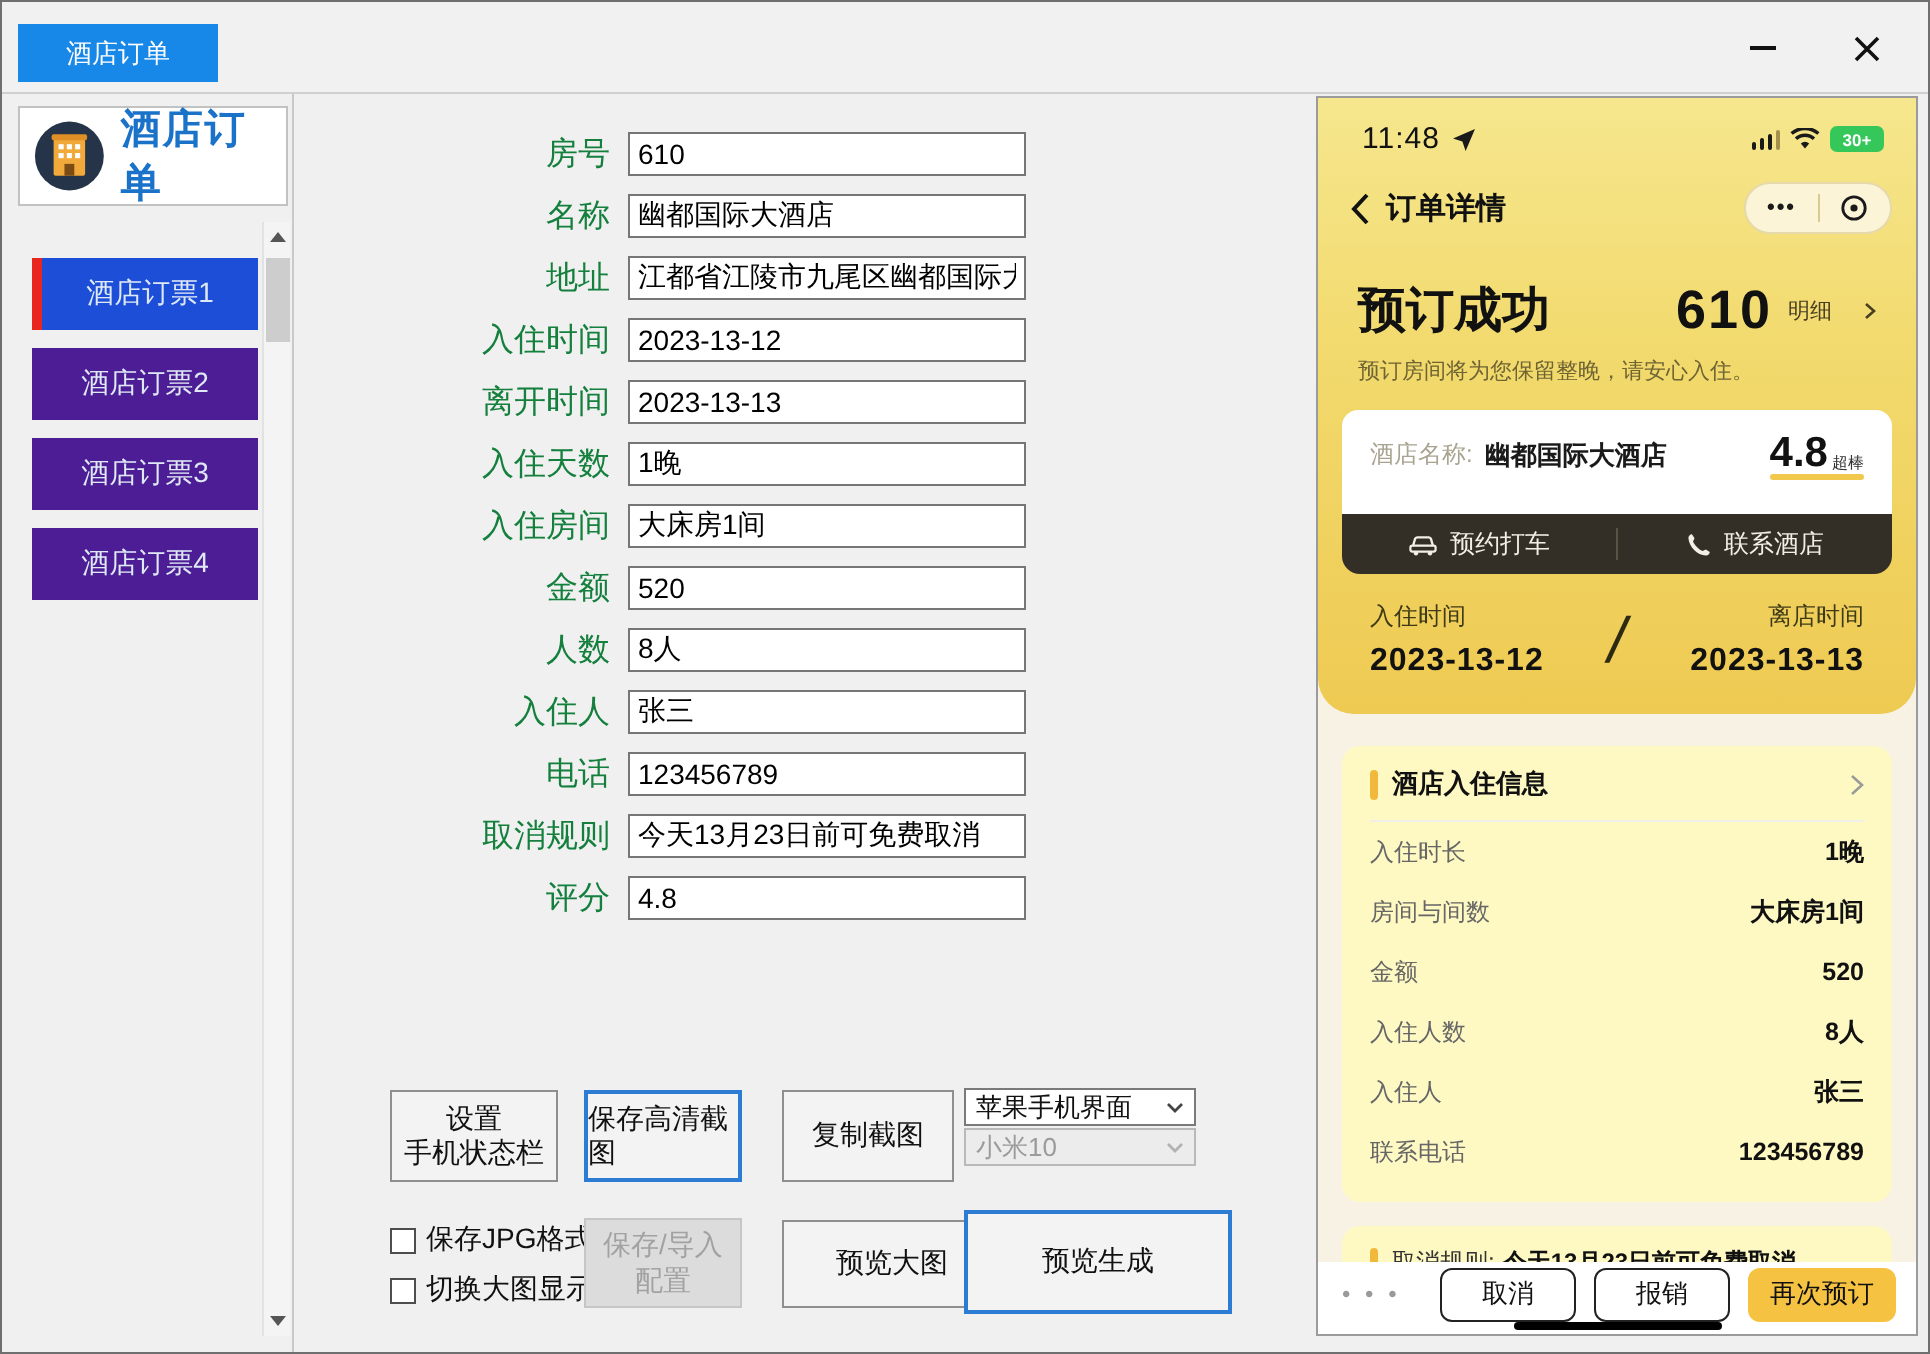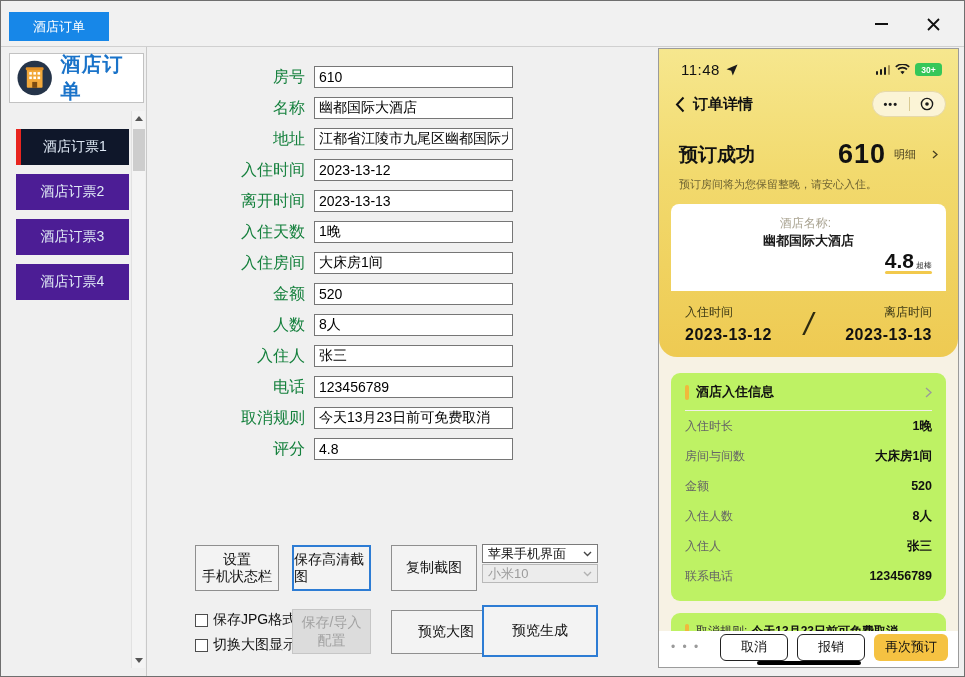--- a/index.html
+++ b/index.html
@@ -16,21 +16,21 @@
   .winbtn { position:absolute; top:10px; width:34px; height:26px; display:flex; align-items:center; justify-content:center; }
   #min-btn { right:66px; } #close-btn { right:14px; }
   #min-btn .bar { width:13px; height:2px; background:#111; }
   
   #logo-box { position:absolute; left:8px; top:52px; width:135px; height:50px; background:#fff; border:1px solid #c2c2c2;
     display:flex; align-items:center; gap:7px; padding-left:6px; }
   #logo-text { color:#1a73c9; font-size:20px; font-weight:bold; letter-spacing:1px; }
   #side-list { position:absolute; left:15px; top:128px; width:113px; }
   .side-item { width:113px; height:36px; margin-bottom:9px; background:#4c1d95; color:#dfe9f5; font-size:14px;
     display:flex; align-items:center; justify-content:center; cursor:pointer; }
-  .side-item.sel { background:#0f172a; border-left:5px solid #e8251f; }
+  .side-item.sel { background:#1d4ed8; border-left:5px solid #e8251f; }
   #side-scroll { position:absolute; left:130px; top:110px; width:14px; height:557px; background:#f4f4f4; border-left:1px solid #e2e2e2; }
   .scroll-arrow { position:absolute; left:0; width:14px; height:15px; display:flex; align-items:center; justify-content:center; }
   .tri-up { width:0; height:0; border-left:4px solid transparent; border-right:4px solid transparent; border-bottom:5px solid #555; }
   .tri-down { width:0; height:0; border-left:4px solid transparent; border-right:4px solid transparent; border-top:5px solid #555; }
   #scroll-thumb { position:absolute; left:1px; top:18px; width:12px; height:42px; background:#cdcdcd; }
   .vsep { position:absolute; left:145px; top:46px; bottom:0; width:1px; background:#c9c9c9; }
   
   #form { position:absolute; left:196px; top:65px; }
   .frow { display:flex; align-items:center; margin-bottom:9px; height:22px; }
   .frow label { width:108px; text-align:right; margin-right:9px; font-size:16px; color:#15803d; }
@@ -39,21 +39,21 @@
   
   .btn { position:absolute; background:#f3f3f3; border:1px solid #8f8f8f; font-size:14px; color:#111;
     display:flex; flex-direction:column; align-items:center; justify-content:center; line-height:1.25; cursor:pointer; }
   .btn.focus { border:2px solid #2d7cd4; }
   .btn.disabled { background:#dcdcdc; border:1px solid #c6c6c6; color:#a2a2a2; cursor:default; }
   #btn-statusbar { left:194px; top:544px; width:84px; height:46px; }
   #btn-savehd   { left:291px; top:544px; width:79px; height:46px; }
   #btn-copy     { left:390px; top:544px; width:86px; height:46px; }
   #btn-config   { left:291px; top:608px; width:79px; height:45px; }
   #btn-prevbig  { left:390px; top:609px; width:110px; height:44px; }
-  #btn-prevgen  { left:481px; top:604px; width:116px; height:52px; }
+  #btn-prevgen  { left:481px; top:604px; width:134px; height:52px; }
   .combo { position:absolute; left:481px; width:116px; height:19px; background:#fff; border:1px solid #7a7a7a;
     font-size:13px; display:flex; align-items:center; padding:0 5px; cursor:pointer; }
   .combo .spring { flex:1; }
   #combo-ui { top:543px; }
   #combo-model { top:563px; background:#ececec; color:#9b9b9b; border-color:#b9b9b9; cursor:default; }
   .chk { position:absolute; display:flex; align-items:center; gap:5px; font-size:14px; cursor:pointer; }
   #chk-jpg { left:194px; top:610px; } #chk-big { left:194px; top:635px; }
   .box { width:13px; height:13px; background:#fff; border:1px solid #4d4d4d; }
   
   #phone { position:absolute; left:657px; top:47px; width:301px; height:620px; background:#f7f2e4; border:1px solid #9b9b9b; overflow:hidden; }
@@ -69,42 +69,42 @@
   #batt { margin-left:5px; background:#35c759; color:#fff; font-size:8.5px; font-weight:bold; width:27px; height:13px;
     border-radius:3.5px; display:flex; align-items:center; justify-content:center; }
   #ph-nav { display:flex; align-items:center; padding:0 12px 0 16px; margin-top:13px; }
   #nav-title { font-size:15px; font-weight:bold; margin-left:8px; }
   #capsule { width:74px; height:26px; border-radius:13px; background:#fbf4d6; border:1px solid #e6d9ab;
     display:flex; align-items:center; cursor:pointer; }
   #capsule .half { flex:1; display:flex; align-items:center; justify-content:center; font-size:11px; color:#1a1a1a; }
   #capsule .div { width:1px; height:14px; background:#d9ca92; }
   #cap-dots { letter-spacing:1px; font-weight:bold; }
   #ph-hero { display:flex; align-items:center; padding:0 20px; margin-top:22px; }
-  #success-title { font-size:19px; font-weight:bold;text-align:center; }
+  #success-title { font-size:24px; font-weight:bold;text-align:center; }
   #room-big { font-size:27px; font-weight:600; letter-spacing:1px; }
   #detail-link { font-size:11px; color:#473f20; margin-left:8px; display:flex; align-items:center; gap:16px; cursor:pointer; }
   #ph-sub { padding:0 20px; margin-top:7px; font-size:11px; color:#6f6433; }
   #hotel-card { margin:12px 12px 0; background:#fff; border-radius:8px 8px 0 0; padding:11px 14px 9px; }
-  .hc-row { display:flex; align-items:center; margin-bottom:9px;flex-direction:column; }
+  .hc-row { display:flex; align-items:center; margin-bottom:9px; }
   .hc-label { font-size:12px; color:#a9a391; margin-right:6px; white-space:nowrap; }
   .hc-val { font-size:13px; font-weight:bold; color:#1a1a1a; white-space:nowrap; }
   #rating { position:relative; margin-left:auto; display:flex; align-items:flex-end; padding-bottom:2px; }
   #rating-num { font-size:21px; font-weight:bold; line-height:1; }
   #rating-tag { font-size:8px; color:#333; margin-left:2px; }
   #rating::after { content:""; position:absolute; left:0; right:0; bottom:-1px; height:3px; background:#f2c94c; border-radius:2px; }
   #black-bar { margin:0 12px; height:30px; background:#332e26; border-radius:0 0 9px 9px; display:flex; align-items:center; }
   .bb-btn { flex:1; display:flex; align-items:center; justify-content:center; gap:6px; color:#f3efe6; font-size:12.5px; cursor:pointer; }
   #bb-div { width:1px; height:16px; background:#5a5446; }
   #dates { display:flex; align-items:center; padding:13px 26px 0; }
   .date-col { display:flex; flex-direction:column; gap:5px; }
   .date-col.right { text-align:right; }
   .date-label { font-size:12px; color:#3e3a16; }
   .date-val { font-size:16px; font-weight:bold; letter-spacing:.5px; }
   #slash { flex:1; text-align:center; font-size:32px; font-weight:300; color:#2c2a10; font-style:italic; }
-  .card { margin:16px 12px 0; background:#bef264; border-radius:9px; padding:10px 14px; }
+  .card { margin:16px 12px 0; background:#fef9c3; border-radius:9px; padding:10px 14px; }
   #info-head { display:flex; align-items:center; padding-bottom:9px; border-bottom:1px solid #f1efe9; }
   .gold-bar { width:4px; height:15px; background:#f0b93c; border-radius:2px; margin-right:7px; }
   #info-title { font-size:13px; font-weight:bold; }
   .i-row { display:flex; align-items:center; padding:6.5px 0; }
   .i-label { font-size:12px; color:#666; }
   .i-val { margin-left:auto; font-size:12.5px; font-weight:600; color:#111; }
   #rules-card { margin-top:12px; }
   .rule-line { display:flex; align-items:center; margin-bottom:11px; }
   .rule-label { font-size:12px; color:#333; margin-right:4px; white-space:nowrap; }
   .rule-val { font-size:12px; font-weight:bold; color:#111; white-space:nowrap; }
@@ -328,20 +328,38 @@
         <div class="hc-row">
           <span class="hc-label">酒店名称:</span>
           <span class="hc-val">幽都国际大酒店</span>
           <span id="rating">
             <span id="rating-num">4.8</span>
             <span id="rating-tag">超棒</span>
           </span>
         </div>
       </div>
 
+      <div id="black-bar">
+        <span class="bb-btn">
+          <svg width="15" height="12" viewBox="0 0 15 12">
+            <path d="M2.5 7 L3.5 3.5 A1.2 1.2 0 0 1 4.6 2.7 H10.4 A1.2 1.2 0 0 1 11.5 3.5 L12.5 7" stroke="#f3efe6" stroke-width="1.2" fill="none"></path>
+            <rect x="1.2" y="6.8" width="12.6" height="3" rx="1" stroke="#f3efe6" stroke-width="1.1" fill="none"></rect>
+            <circle cx="4" cy="10.6" r="1.1" fill="#f3efe6"></circle>
+              <circle cx="11" cy="10.6" r="1.1" fill="#f3efe6"></circle>
+          </svg>
+          <span>预约打车</span>
+        </span>
+        <span id="bb-div"></span>
+        <span class="bb-btn">
+          <svg width="13" height="13" viewBox="0 0 14 14">
+            <path d="M3.2 1.2 C2.2 1.2 1.2 2.2 1.3 3.3 C1.7 8 6 12.3 10.7 12.7 C11.8 12.8 12.8 11.8 12.8 10.8 L10.7 9.4 L8.9 10.2 C6.9 9.4 4.6 7.1 3.8 5.1 L4.6 3.3 Z" fill="#f3efe6"></path>
+          </svg>
+          <span>联系酒店</span>
+        </span>
+      </div>
 
       <div id="dates">
         <div class="date-col">
           <span class="date-label">入住时间</span>
           <span class="date-val">2023-13-12</span>
         </div>
         <span id="slash">/</span>
         <div class="date-col right">
           <span class="date-label">离店时间</span>
           <span class="date-val">2023-13-13</span>

